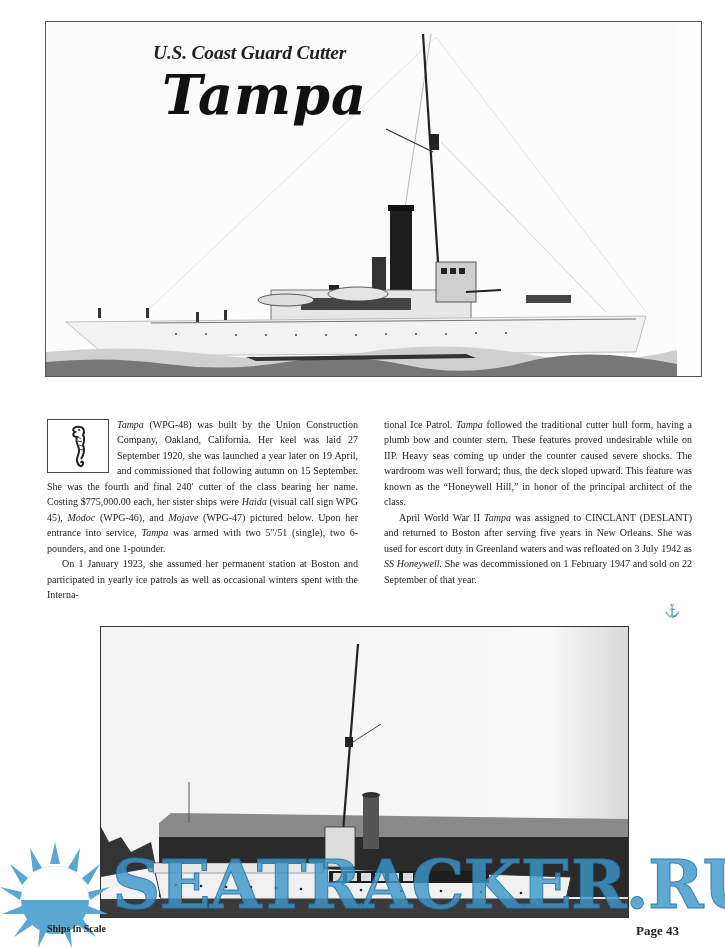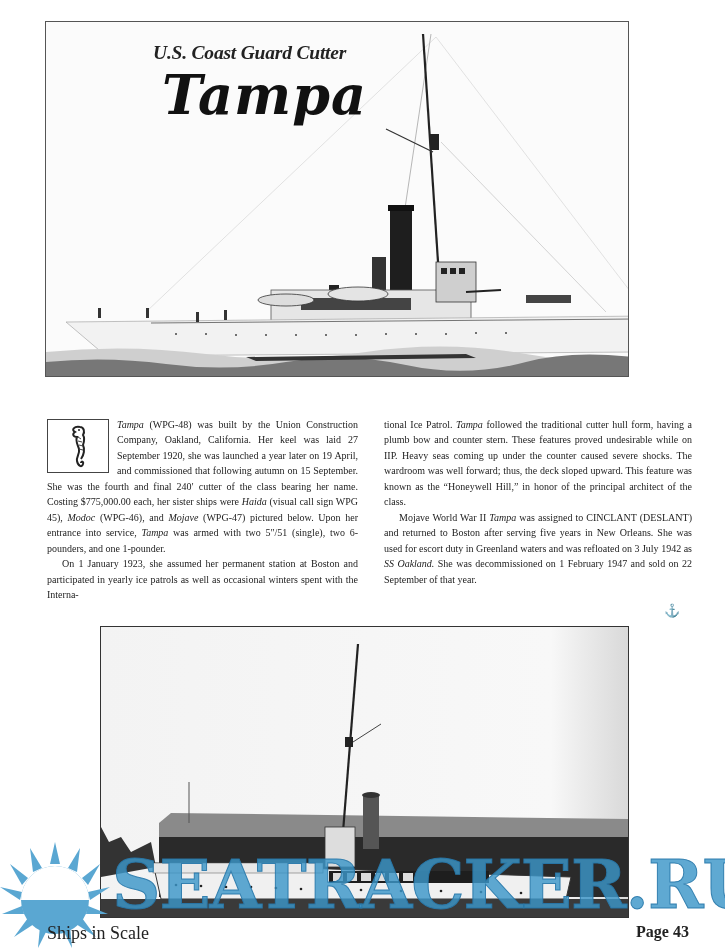--- a/index.html
+++ b/index.html
@@ -1,20 +1,20 @@
 <!DOCTYPE html>
 <html><head>
   <meta charset="utf-8">
   <style>
     html, body { margin: 0; padding: 0; background: #ffffff; }
     body { width: 725px; height: 948px; position: relative; overflow: hidden;
            font-family: "DejaVu Serif", "Liberation Serif", serif; color: #1a1a1a; }
 
     
-    .photo-top { position: absolute; left: 45px; top: 21px; width: 584px; height: 356px;
+    .photo-top { position: absolute; left: 45px; top: 21px; width: 657px; height: 356px;
                  border: 1.5px solid #555; background: #fdfdfd; overflow: hidden; box-sizing: border-box; }
     .subtitle { position: absolute; left: 107px; top: 20px; font-family: "Liberation Serif", serif;
                 font-style: italic; font-weight: bold; font-size: 19.5px; color: #222; letter-spacing: -0.2px; }
     .title { position: absolute; left: 116px; top: 46px; font-family: "DejaVu Serif", serif;
              font-style: italic; font-weight: bold; font-size: 54px; color: #111; letter-spacing: 1px; line-height: 1; }
     .photo-top svg, .photo-bottom svg { position: absolute; left: 0; top: 0; }
 
     
     .col { position: absolute; top: 417px; font-family: "Liberation Serif", serif; font-size: 10px;
            line-height: 15.45px; text-align: justify; color: #1c1c1c; }
@@ -27,23 +27,23 @@
                 box-sizing: border-box; position: relative; }
     .drop-box svg { position: absolute; left: 18px; top: 3px; }
     .anchor { position: absolute; left: 664px; top: 603px; font-size: 13px; color: #222; }
 
     
     .photo-bottom { position: absolute; left: 100px; top: 626px; width: 529px; height: 292px;
                     border: 1.5px solid #333; background: #f4f4f4; overflow: hidden; box-sizing: border-box; }
 
     
     .footer-left { position: absolute; left: 47px; top: 923px; font-family: "Liberation Serif", serif;
-                   font-weight: normal; font-size: 18px; color: #222; }
+                   font-weight: bold; font-size: 10px; color: #222; }
     .footer-right { position: absolute; left: 636px; top: 923px; font-family: "Liberation Serif", serif;
-                    font-weight: bold; font-size: 16px; color: #222; }
+                    font-weight: bold; font-size: 13px; color: #222; }
 
     
     .wm-sun { position: absolute; left: 0; top: 842px; }
     .wm-text { position: absolute; left: 112px; top: 851px; font-family: "DejaVu Serif", serif;
                font-weight: bold; font-size: 67px; line-height: 1; letter-spacing: -1px;
                color: rgba(60,150,200,0.82); -webkit-text-stroke: 1px rgba(40,120,170,0.9); white-space: nowrap;
                transform: scaleY(1.0); }
   </style>
 </head>
 <body>
@@ -119,21 +119,21 @@
         <path d="M12 14 L15 16 M12 18 L16 19 M13 22 L17 23 M13 26 L17 27" stroke="#444" stroke-width="1"></path>
       </svg>
     </span>
     <em>Tampa</em><span> (WPG-48) was built by the Union Construction Company, Oakland, California. Her keel was laid 27 September 1920, she was launched a year later on 19 April, and commissioned that following autumn on 15 September. She was the fourth and final 240′ cutter of the class bearing her name. Costing $775,000.00 each, her sister ships were </span><em>Haida</em><span> (visual call sign WPG 45), </span><em>Modoc</em><span> (WPG-46), and </span><em>Mojave</em><span> (WPG-47) pictured below. Upon her entrance into service, </span><em>Tampa</em><span> was armed with two 5″/51 (single), two 6-pounders, and one 1-pounder.</span>
   </p>
   <p class="indent">On 1 January 1923, she assumed her permanent station at Boston and participated in yearly ice patrols as well as occasional winters spent with the Interna-</p>
 </div>
 
 <div class="col col-right">
   <p><span>tional Ice Patrol. </span><em>Tampa</em><span> followed the traditional cutter hull form, having a plumb bow and counter stern. These features proved undesirable while on IIP. Heavy seas coming up under the counter caused severe shocks. The wardroom was well forward; thus, the deck sloped upward. This feature was known as the “Honeywell Hill,” in honor of the principal architect of the class.</span></p>
-  <p class="indent"><span>Mojave World War II </span><em>Tampa</em><span> was assigned to CINCLANT (DESLANT) and returned to Boston after serving five years in New Orleans. She was used for escort duty in Greenland waters and was refloated on 3 July 1942 as </span><em>SS Oakland.</em><span> She was decommissioned on 1 February 1947 and sold on 22 September of that year.</span></p>
+  <p class="indent"><span>April World War II </span><em>Tampa</em><span> was assigned to CINCLANT (DESLANT) and returned to Boston after serving five years in New Orleans. She was used for escort duty in Greenland waters and was refloated on 3 July 1942 as </span><em>SS Honeywell.</em><span> She was decommissioned on 1 February 1947 and sold on 22 September of that year.</span></p>
 </div>
 <div class="anchor">⚓</div>
 
 <div class="photo-bottom">
   <svg width="529" height="292" viewBox="0 0 529 292">
     <defs>
       <linearGradient id="sky" x1="0" y1="0" x2="1" y2="0">
         <stop offset="0" stop-color="#f3f3f3"></stop>
           <stop offset="0.85" stop-color="#f8f8f8"></stop>
           <stop offset="1" stop-color="#d8d8d8"></stop>

